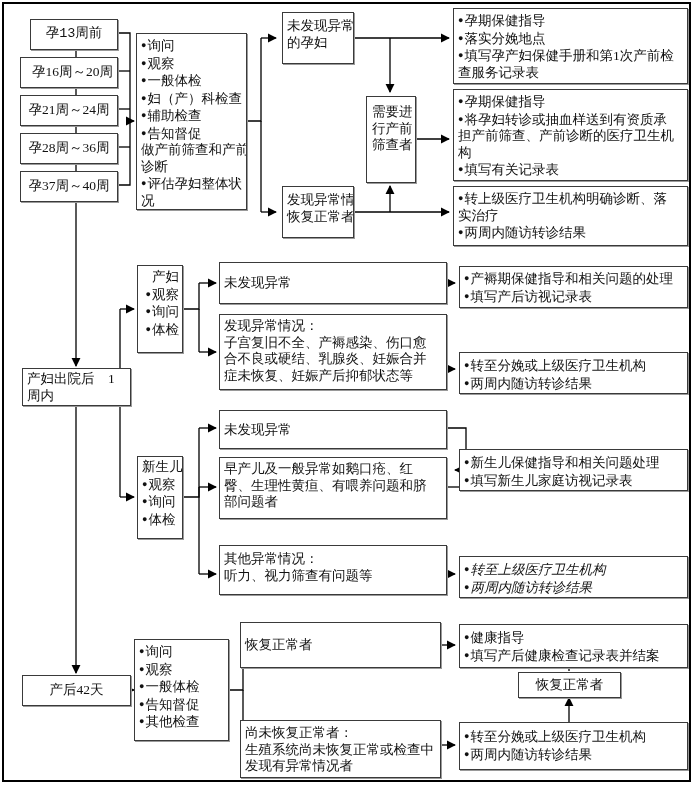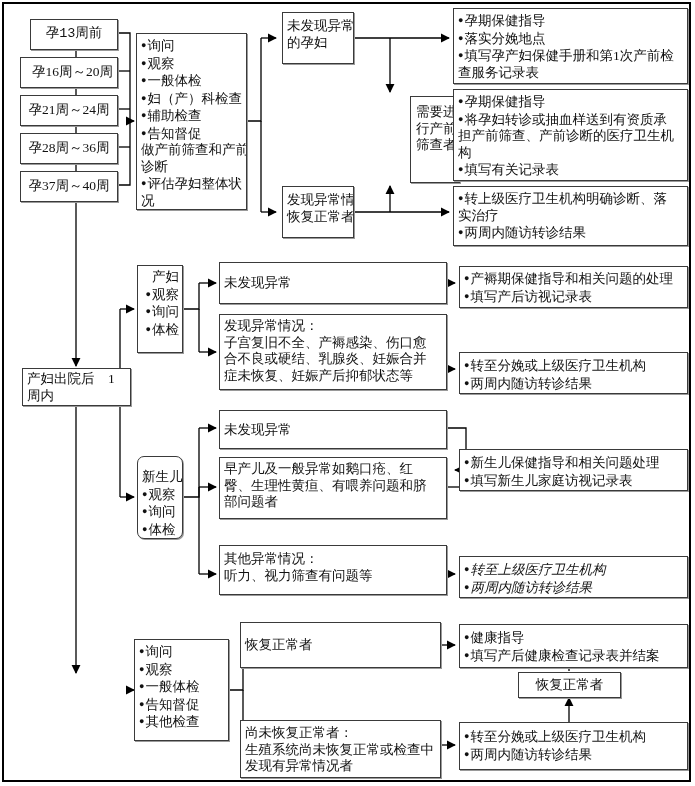--- a/index.html
+++ b/index.html
@@ -139,20 +139,23 @@
   </div>
   <div class="box ctr" style="left:20px;top:171px;width:98px;height:31px;">
     <span class="line">孕37周～40周</span>
   </div>
 
   <div class="box" style="left:22px;top:368px;width:109px;height:38px;padding-top:2px;">
     <span class="line">产妇出院后　1</span>
     <span class="line">周内</span>
   </div>
 
+  <div class="box ctr" style="left:22px;top:675px;width:109px;height:31px;">
+    <span class="line">产后42天</span>
+  </div>
 
   <div class="box" style="left:136px;top:33px;width:111px;height:177px;">
     <span class="line bul">询问</span>
     <span class="line bul">观察</span>
     <span class="line bul">一般体检</span>
     <span class="line bul">妇（产）科检查</span>
     <span class="line bul">辅助检查</span>
     <span class="line bul">告知督促</span>
     <span class="line">做产前筛查和产前</span>
     <span class="line">诊断</span>
@@ -163,21 +166,21 @@
   <div class="box" style="left:282px;top:12px;width:72px;height:52px;padding-top:5px;">
     <span class="line">未发现异常</span>
     <span class="line">的孕妇</span>
   </div>
 
   <div class="box" style="left:282px;top:186px;width:72px;height:52px;padding-top:5px;">
     <span class="line">发现异常情</span>
     <span class="line">恢复正常者</span>
   </div>
 
-  <div class="box" style="left:366px;top:96px;width:50px;height:87px;padding:7px 5px 0 5px;margin-left:44px;">
+  <div class="box" style="left:366px;top:96px;width:50px;height:87px;padding:7px 5px 0 5px;">
     <span class="line just" style="display:block;">需要进</span>
     <span class="line just" style="display:block;">行产前</span>
     <span class="line just" style="display:block;">筛查者</span>
   </div>
 
   <div class="box" style="left:453px;top:8px;width:235px;height:76px;">
     <span class="line bul">孕期保健指导</span>
     <span class="line bul">落实分娩地点</span>
     <span class="line bul">填写孕产妇保健手册和第1次产前检</span>
     <span class="line">查服务记录表</span>
@@ -218,21 +221,21 @@
   <div class="box" style="left:459px;top:266px;width:229px;height:42px;">
     <span class="line bul">产褥期保健指导和相关问题的处理</span>
     <span class="line bul">填写产后访视记录表</span>
   </div>
 
   <div class="box" style="left:459px;top:352px;width:229px;height:42px;padding-top:4px;">
     <span class="line bul">转至分娩或上级医疗卫生机构</span>
     <span class="line bul">两周内随访转诊结果</span>
   </div>
 
-  <div class="box" style="left:137px;top:456px;width:46px;height:83px;padding:12px 3px 0 4px;border-radius:7px;">
+  <div class="box" style="left:137px;top:456px;width:46px;height:83px;padding:2px 3px 0 4px;">
     <span class="line">新生儿</span>
     <span class="line bul">观察</span>
     <span class="line bul">询问</span>
     <span class="line bul">体检</span>
   </div>
 
   <div class="box vctr" style="left:219px;top:410px;width:228px;height:39px;">
     <span class="line">未发现异常</span>
   </div>
 

